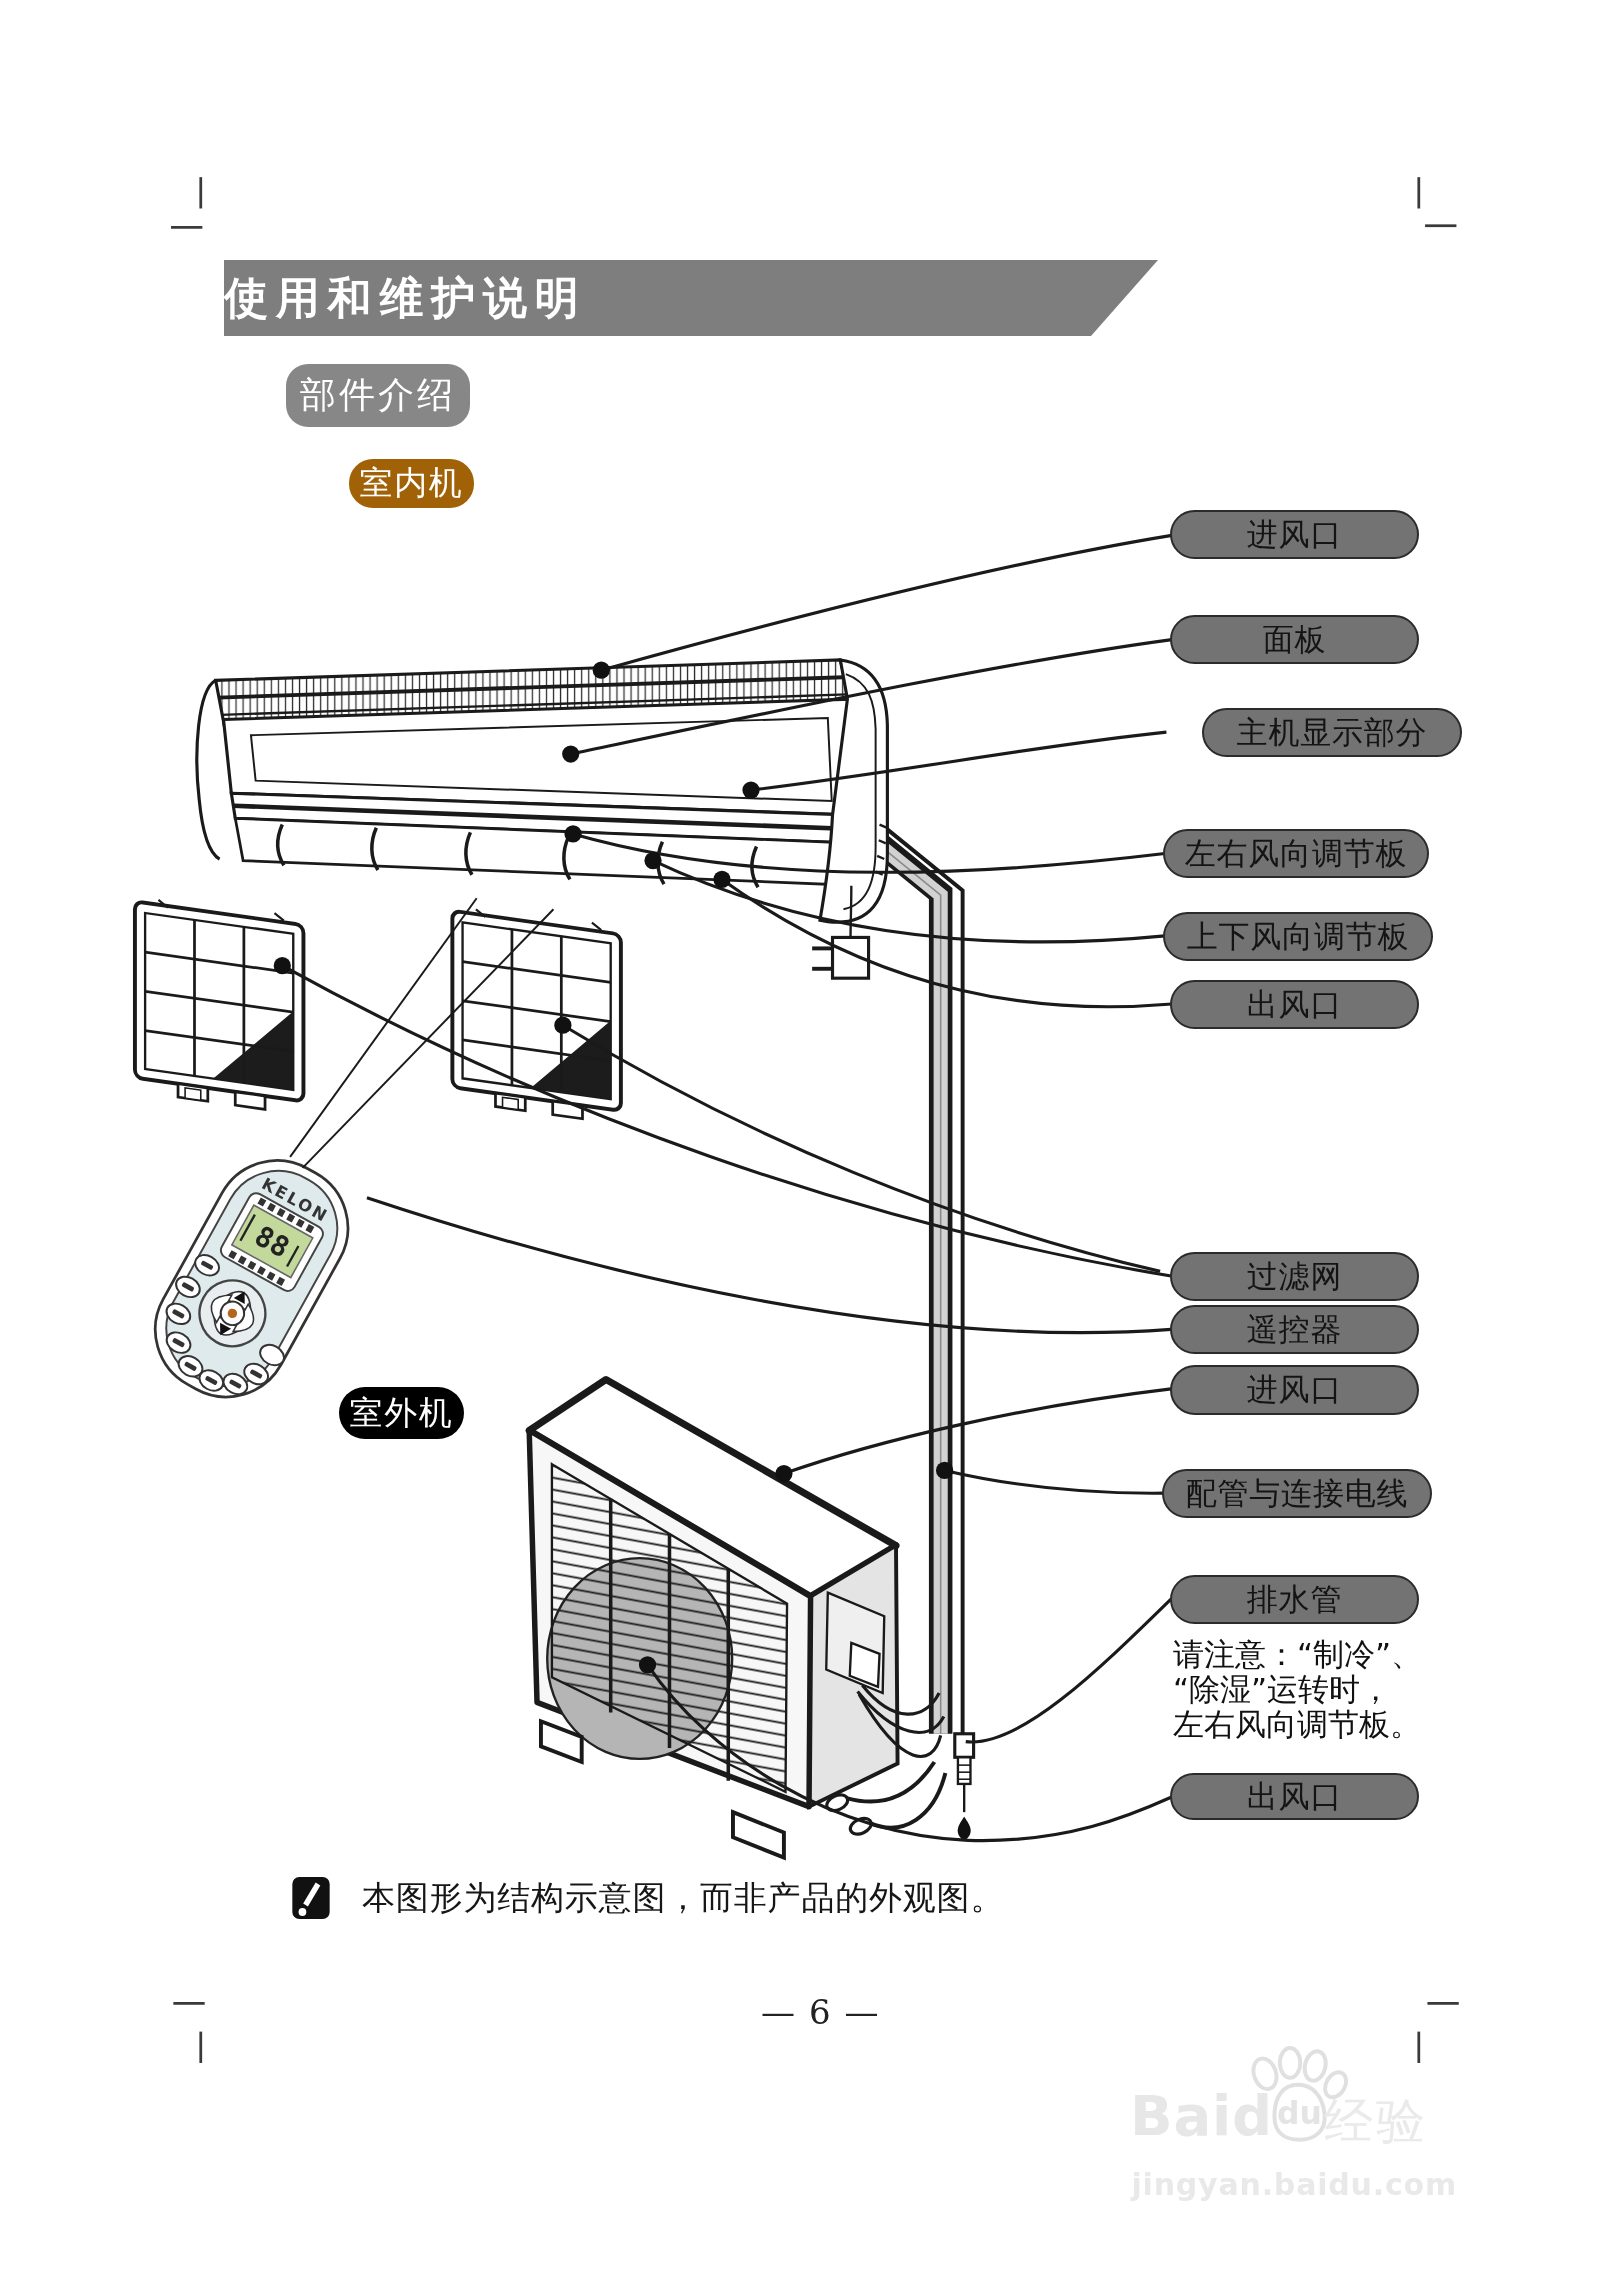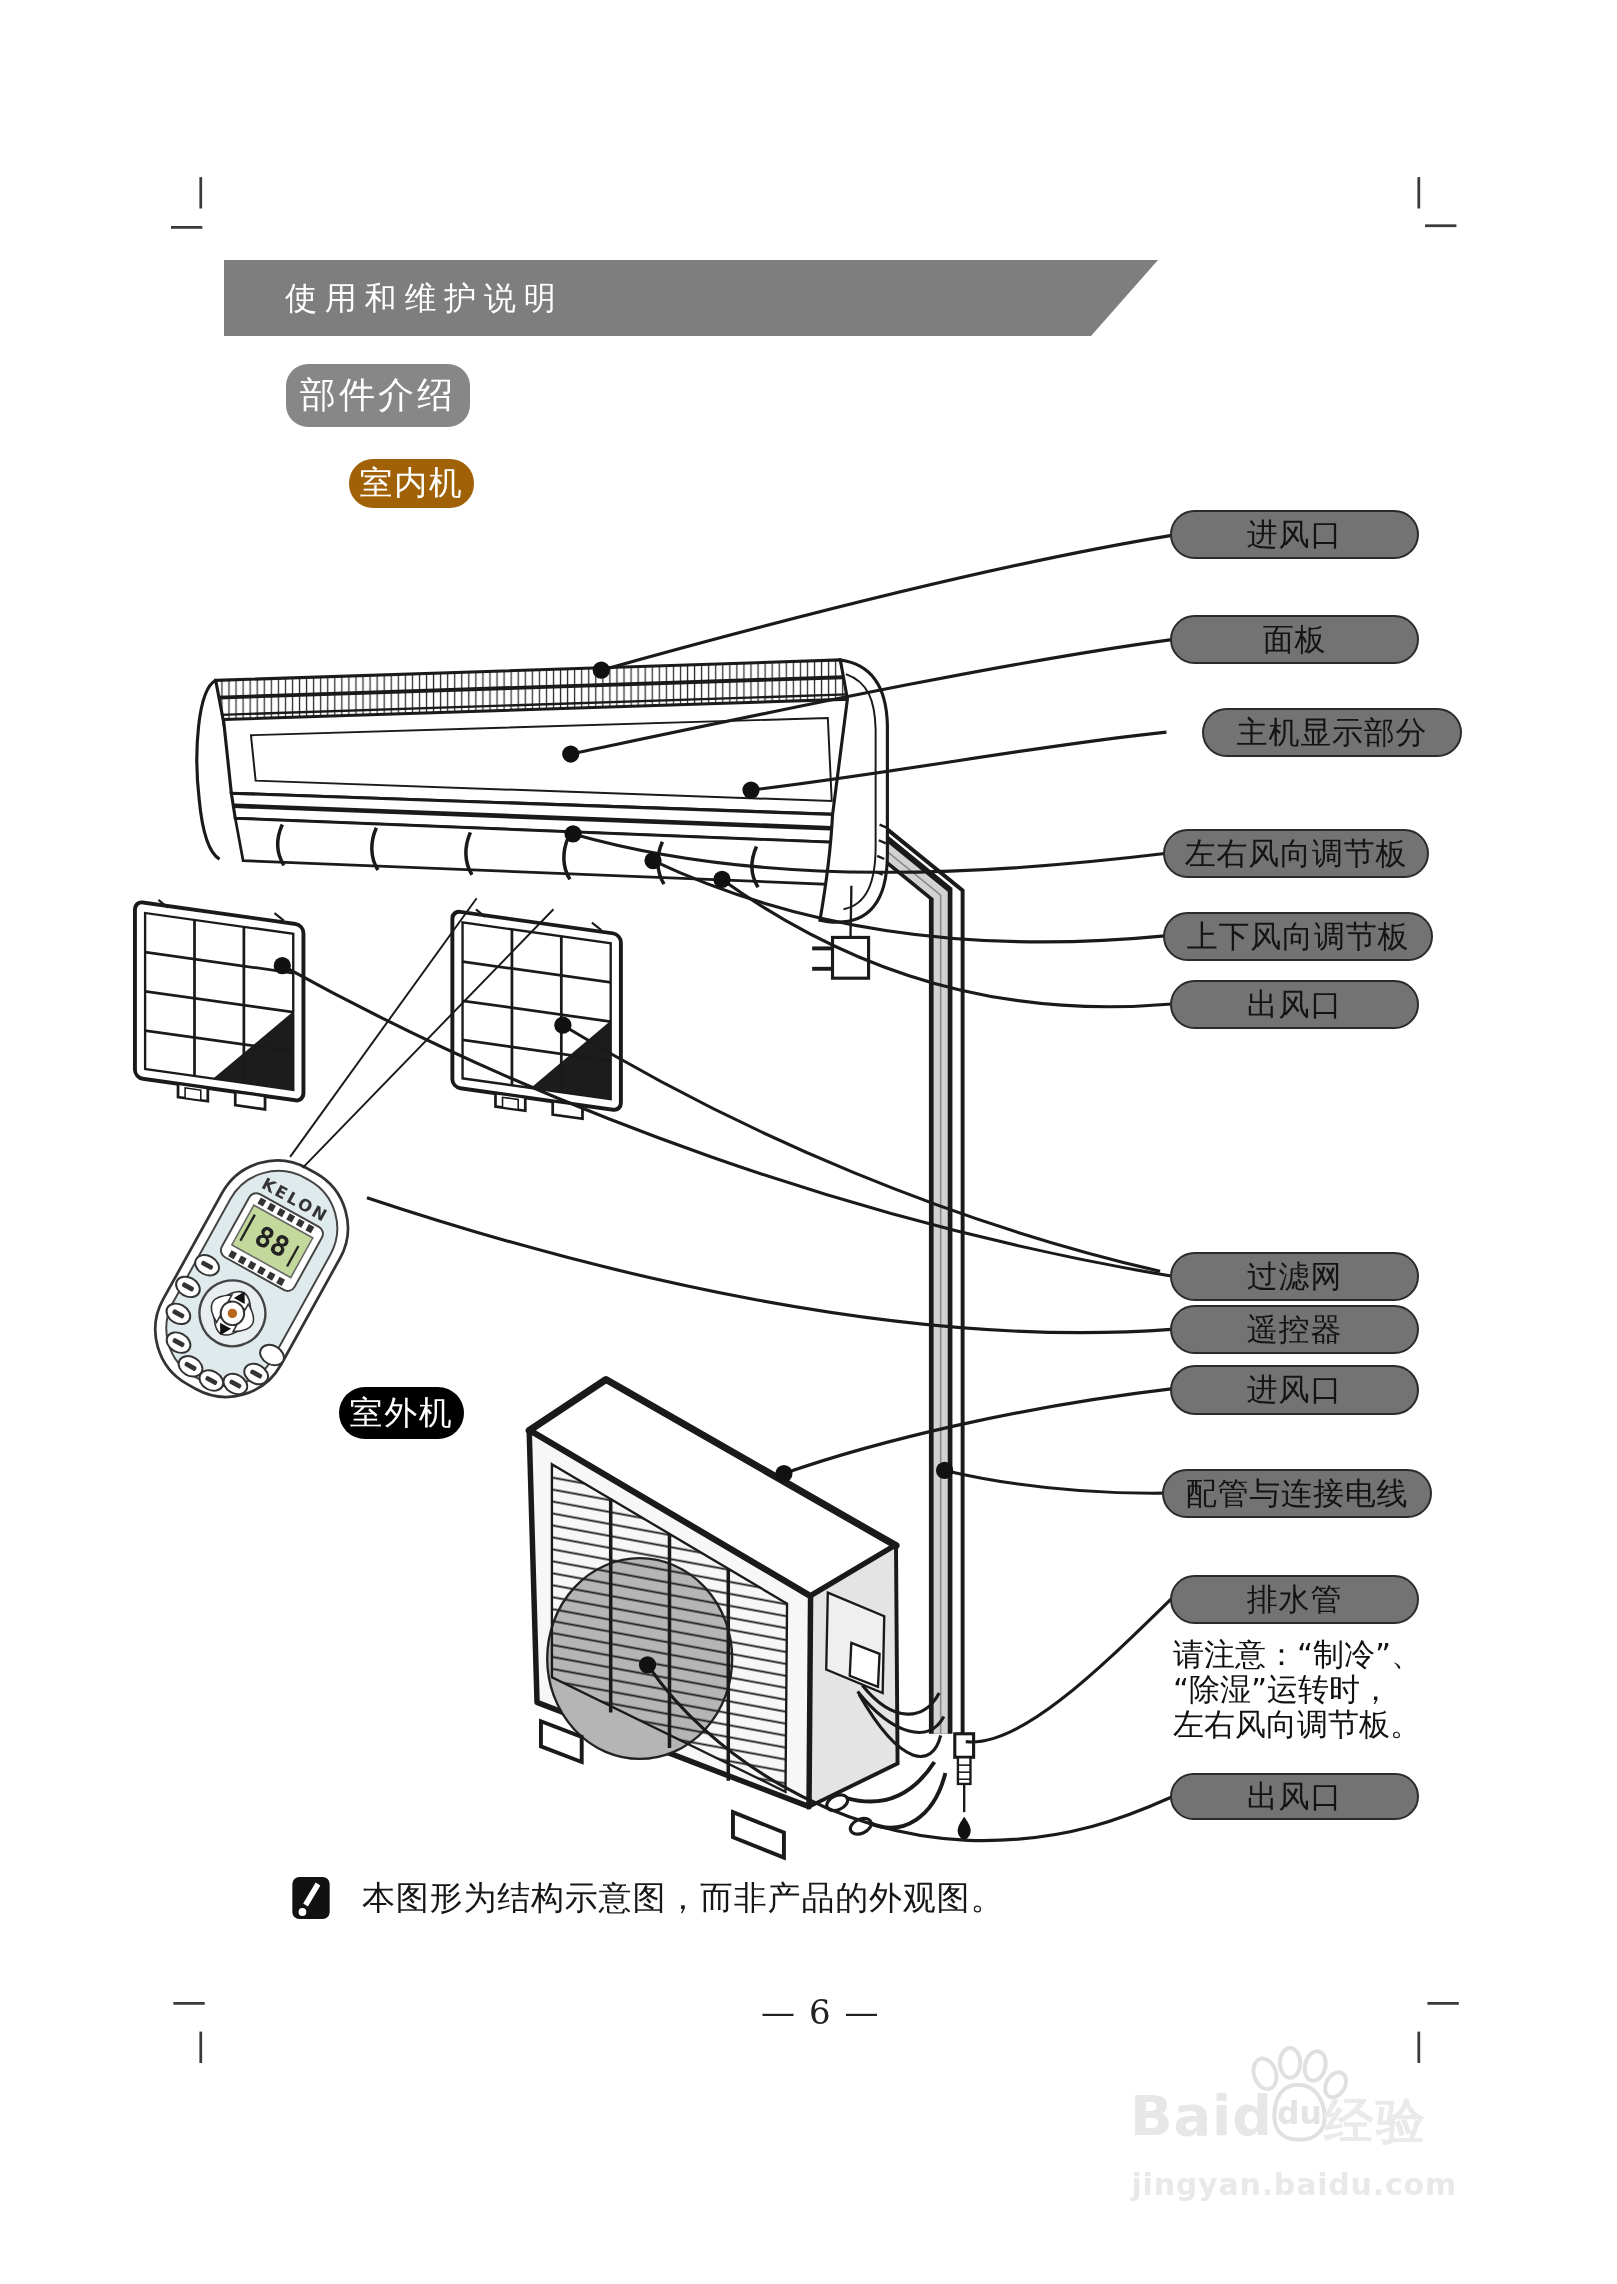--- a/index.html
+++ b/index.html
@@ -8,22 +8,22 @@
     font-family:"DejaVu Sans","Liberation Sans",sans-serif;
     overflow:hidden;color:#141414;
   }
   .abs{position:absolute;}
   
   #banner{
     left:224px;top:260px;width:934px;height:76px;background:#7e7e7e;
     clip-path:polygon(0 0,100% 0,calc(100% - 67px) 100%,0 100%);
   }
   #banner .t{
-    color:#ffffff;font-size:32px;letter-spacing:7.8px;line-height:76px;
-    padding-left:61px;font-weight:400;white-space:nowrap;
+    color:#ffffff;font-size:44px;letter-spacing:7.8px;line-height:76px;
+    font-weight:700;white-space:nowrap;
   }
   .gray-pill{
     background:#8d8d8d;color:#ffffff;display:flex;align-items:center;
     justify-content:center;white-space:nowrap;font-weight:500;
   }
   #section-pill{left:286px;top:364px;width:184px;height:63px;border-radius:22px;font-size:36px;letter-spacing:3.1px;background:#878787;}
   #indoor-pill{left:349px;top:459px;width:125px;height:49px;border-radius:24px;font-size:33px;letter-spacing:1.6px;background:#a16207;}
   #outdoor-pill{left:339px;top:1387px;width:125px;height:52px;border-radius:26px;font-size:33px;letter-spacing:1.6px;background:#000000;}
   
   .callout{
@@ -37,21 +37,21 @@
   
   #bottom-note{left:292px;top:1876px;height:44px;display:flex;align-items:center;}
   #bottom-note .txt{font-size:33px;color:#161616;margin-left:32px;letter-spacing:0.8px;white-space:nowrap;}
   
   #page-num{left:754px;top:1992px;width:133px;text-align:center;
     font-family:"DejaVu Serif","Liberation Serif",serif;font-size:34px;color:#222;letter-spacing:1.6px;}
   
   #watermark{left:1119px;top:2061px;width:337px;color:#e7e7e7;}
   #watermark .row1{position:relative;height:86px;}
   #watermark .bd{position:absolute;left:11px;top:22px;font-size:56px;font-weight:bold;letter-spacing:0.8px;color:#e7e7e7;}
-  #watermark .cn{position:absolute;left:205px;top:28px;font-size:49px;font-weight:bold;color:#eaeaea;letter-spacing:3.1px;}
+  #watermark .cn{position:absolute;left:205px;top:28px;font-size:49px;font-weight:normal;color:#eaeaea;letter-spacing:3.1px;}
   #watermark .url{margin-top:20.4px;margin-left:12.5px;font-size:30px;font-weight:bold;color:#e9e9e9;letter-spacing:0.8px;}
   svg text{user-select:none;}
 </style>
 </head>
 <body>
 
 <svg class="abs" style="left:0;top:0" width="1618" height="2284" viewBox="0 0 2064 2914">
   <defs>
     <pattern id="slats" patternUnits="userSpaceOnUse" width="9" height="40">
       <line x1="4" y1="0" x2="4" y2="40" stroke="#2a2a2a" stroke-width="1.6"></line>

